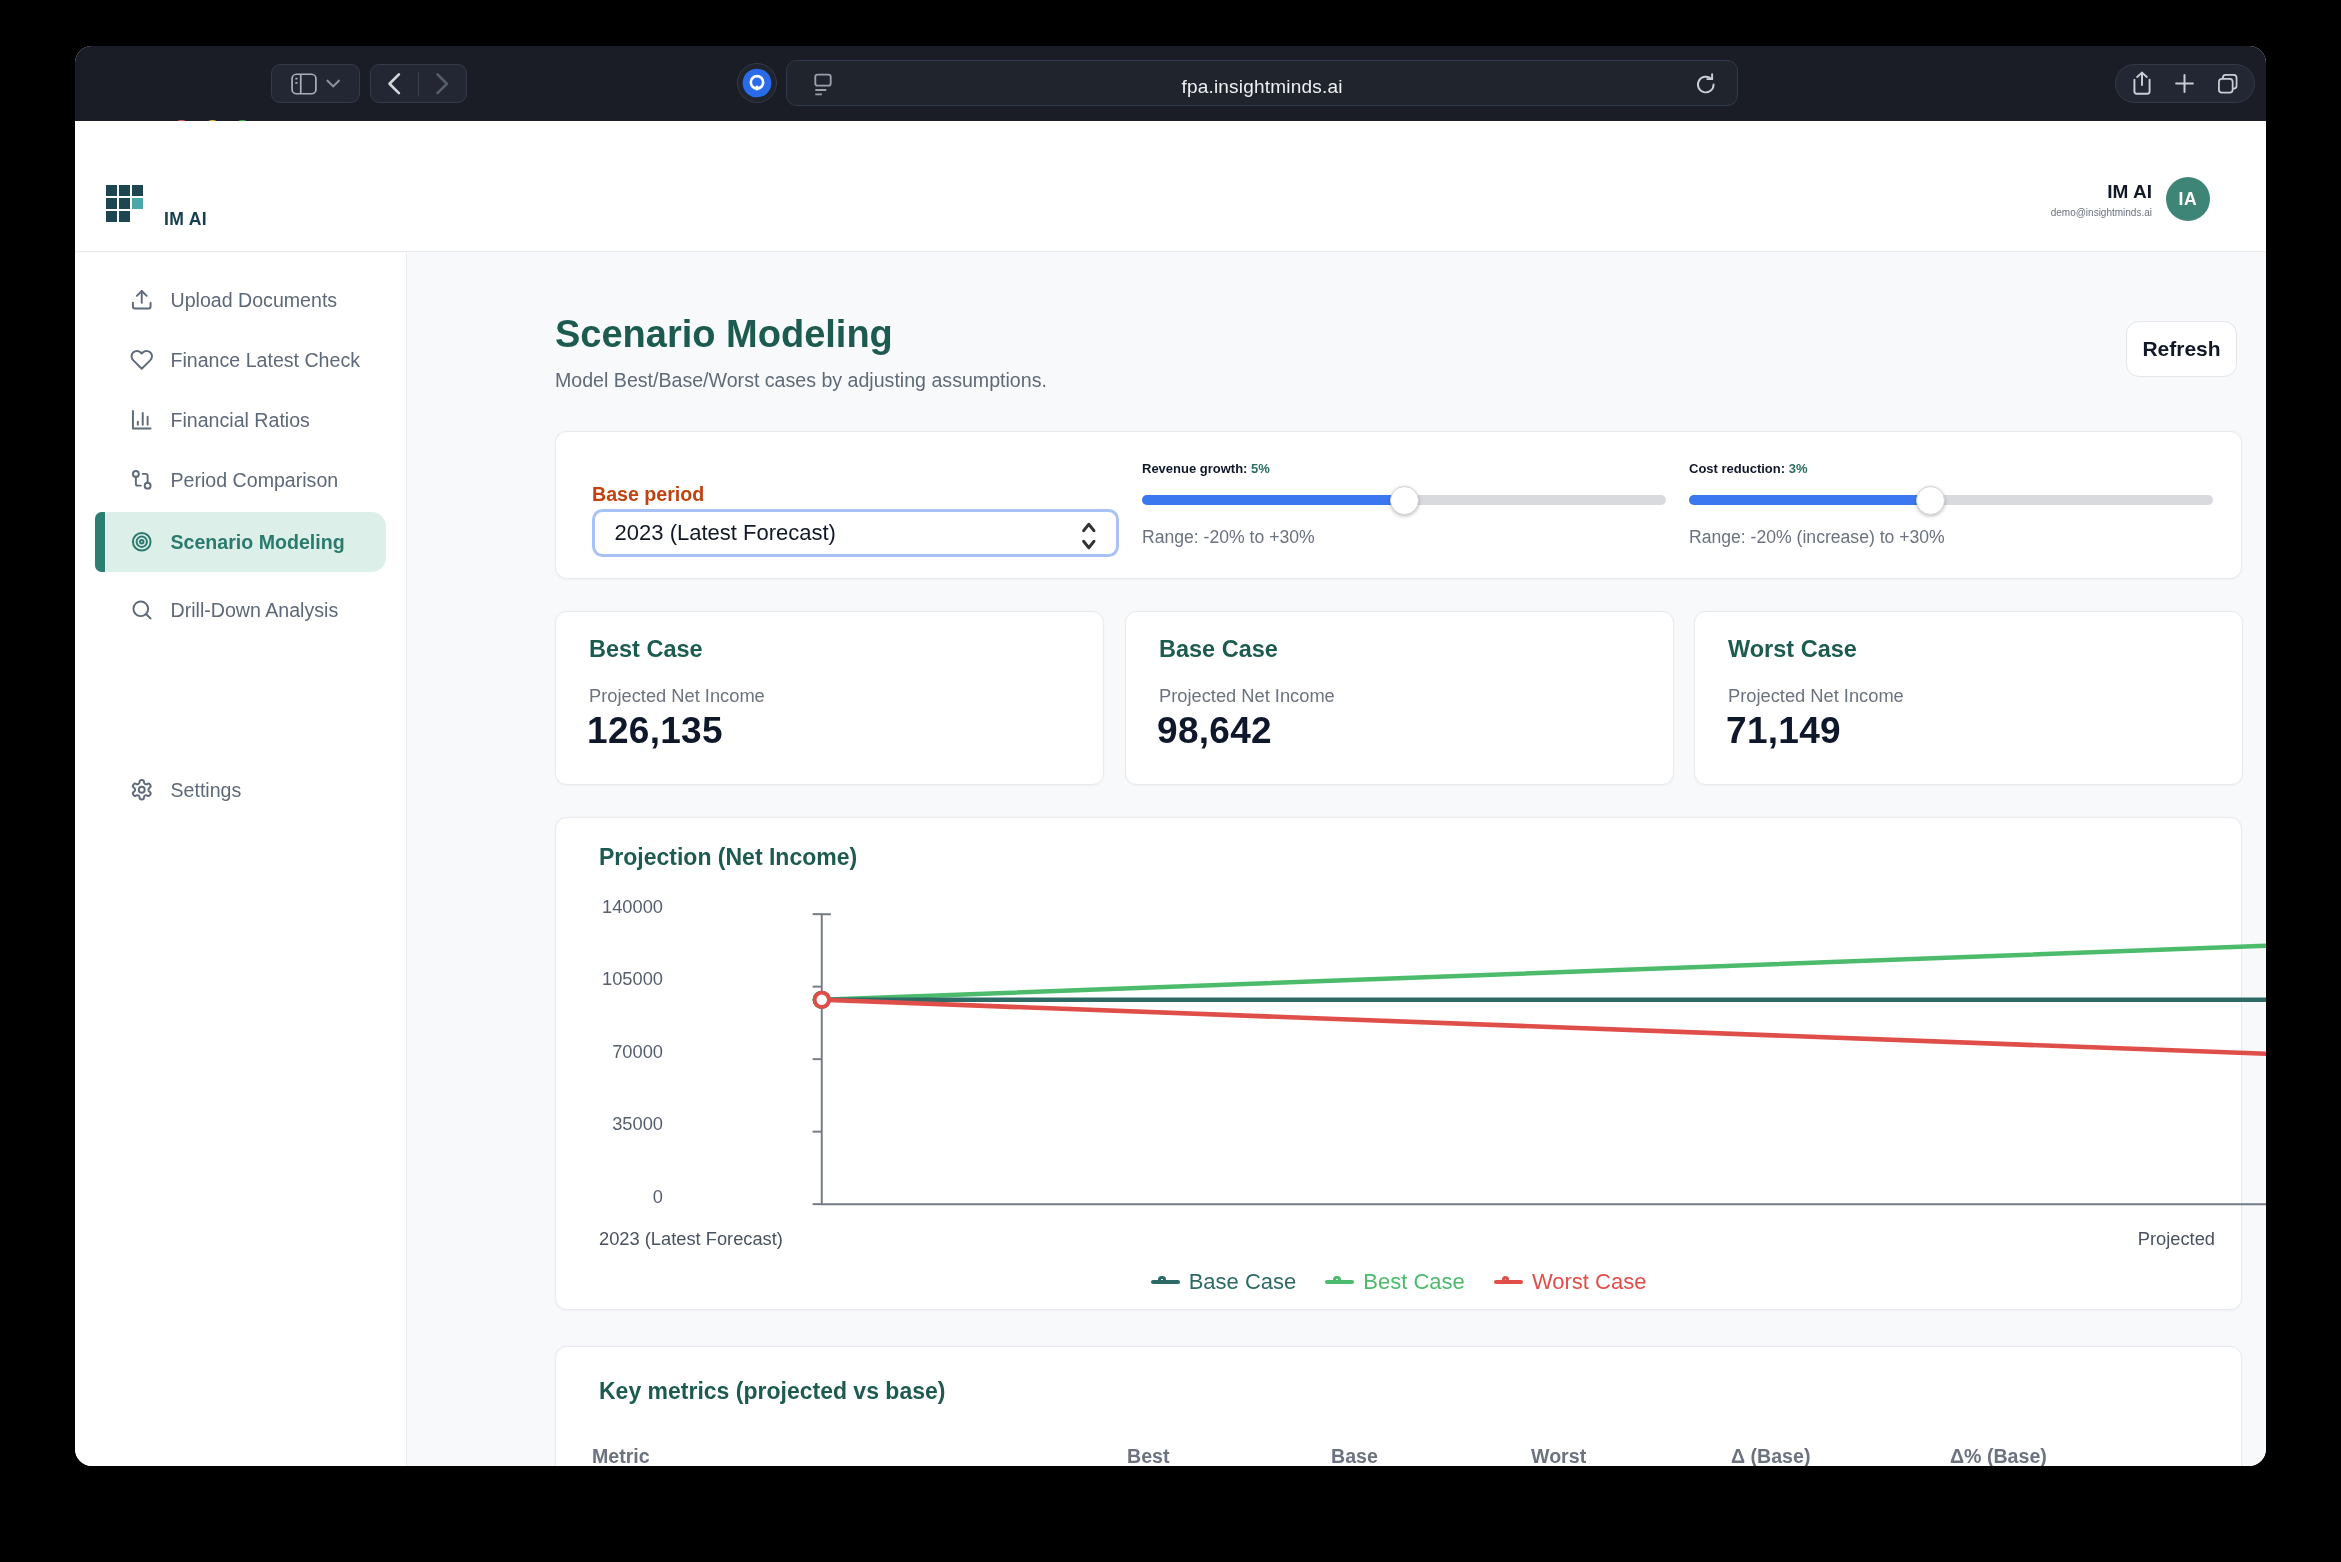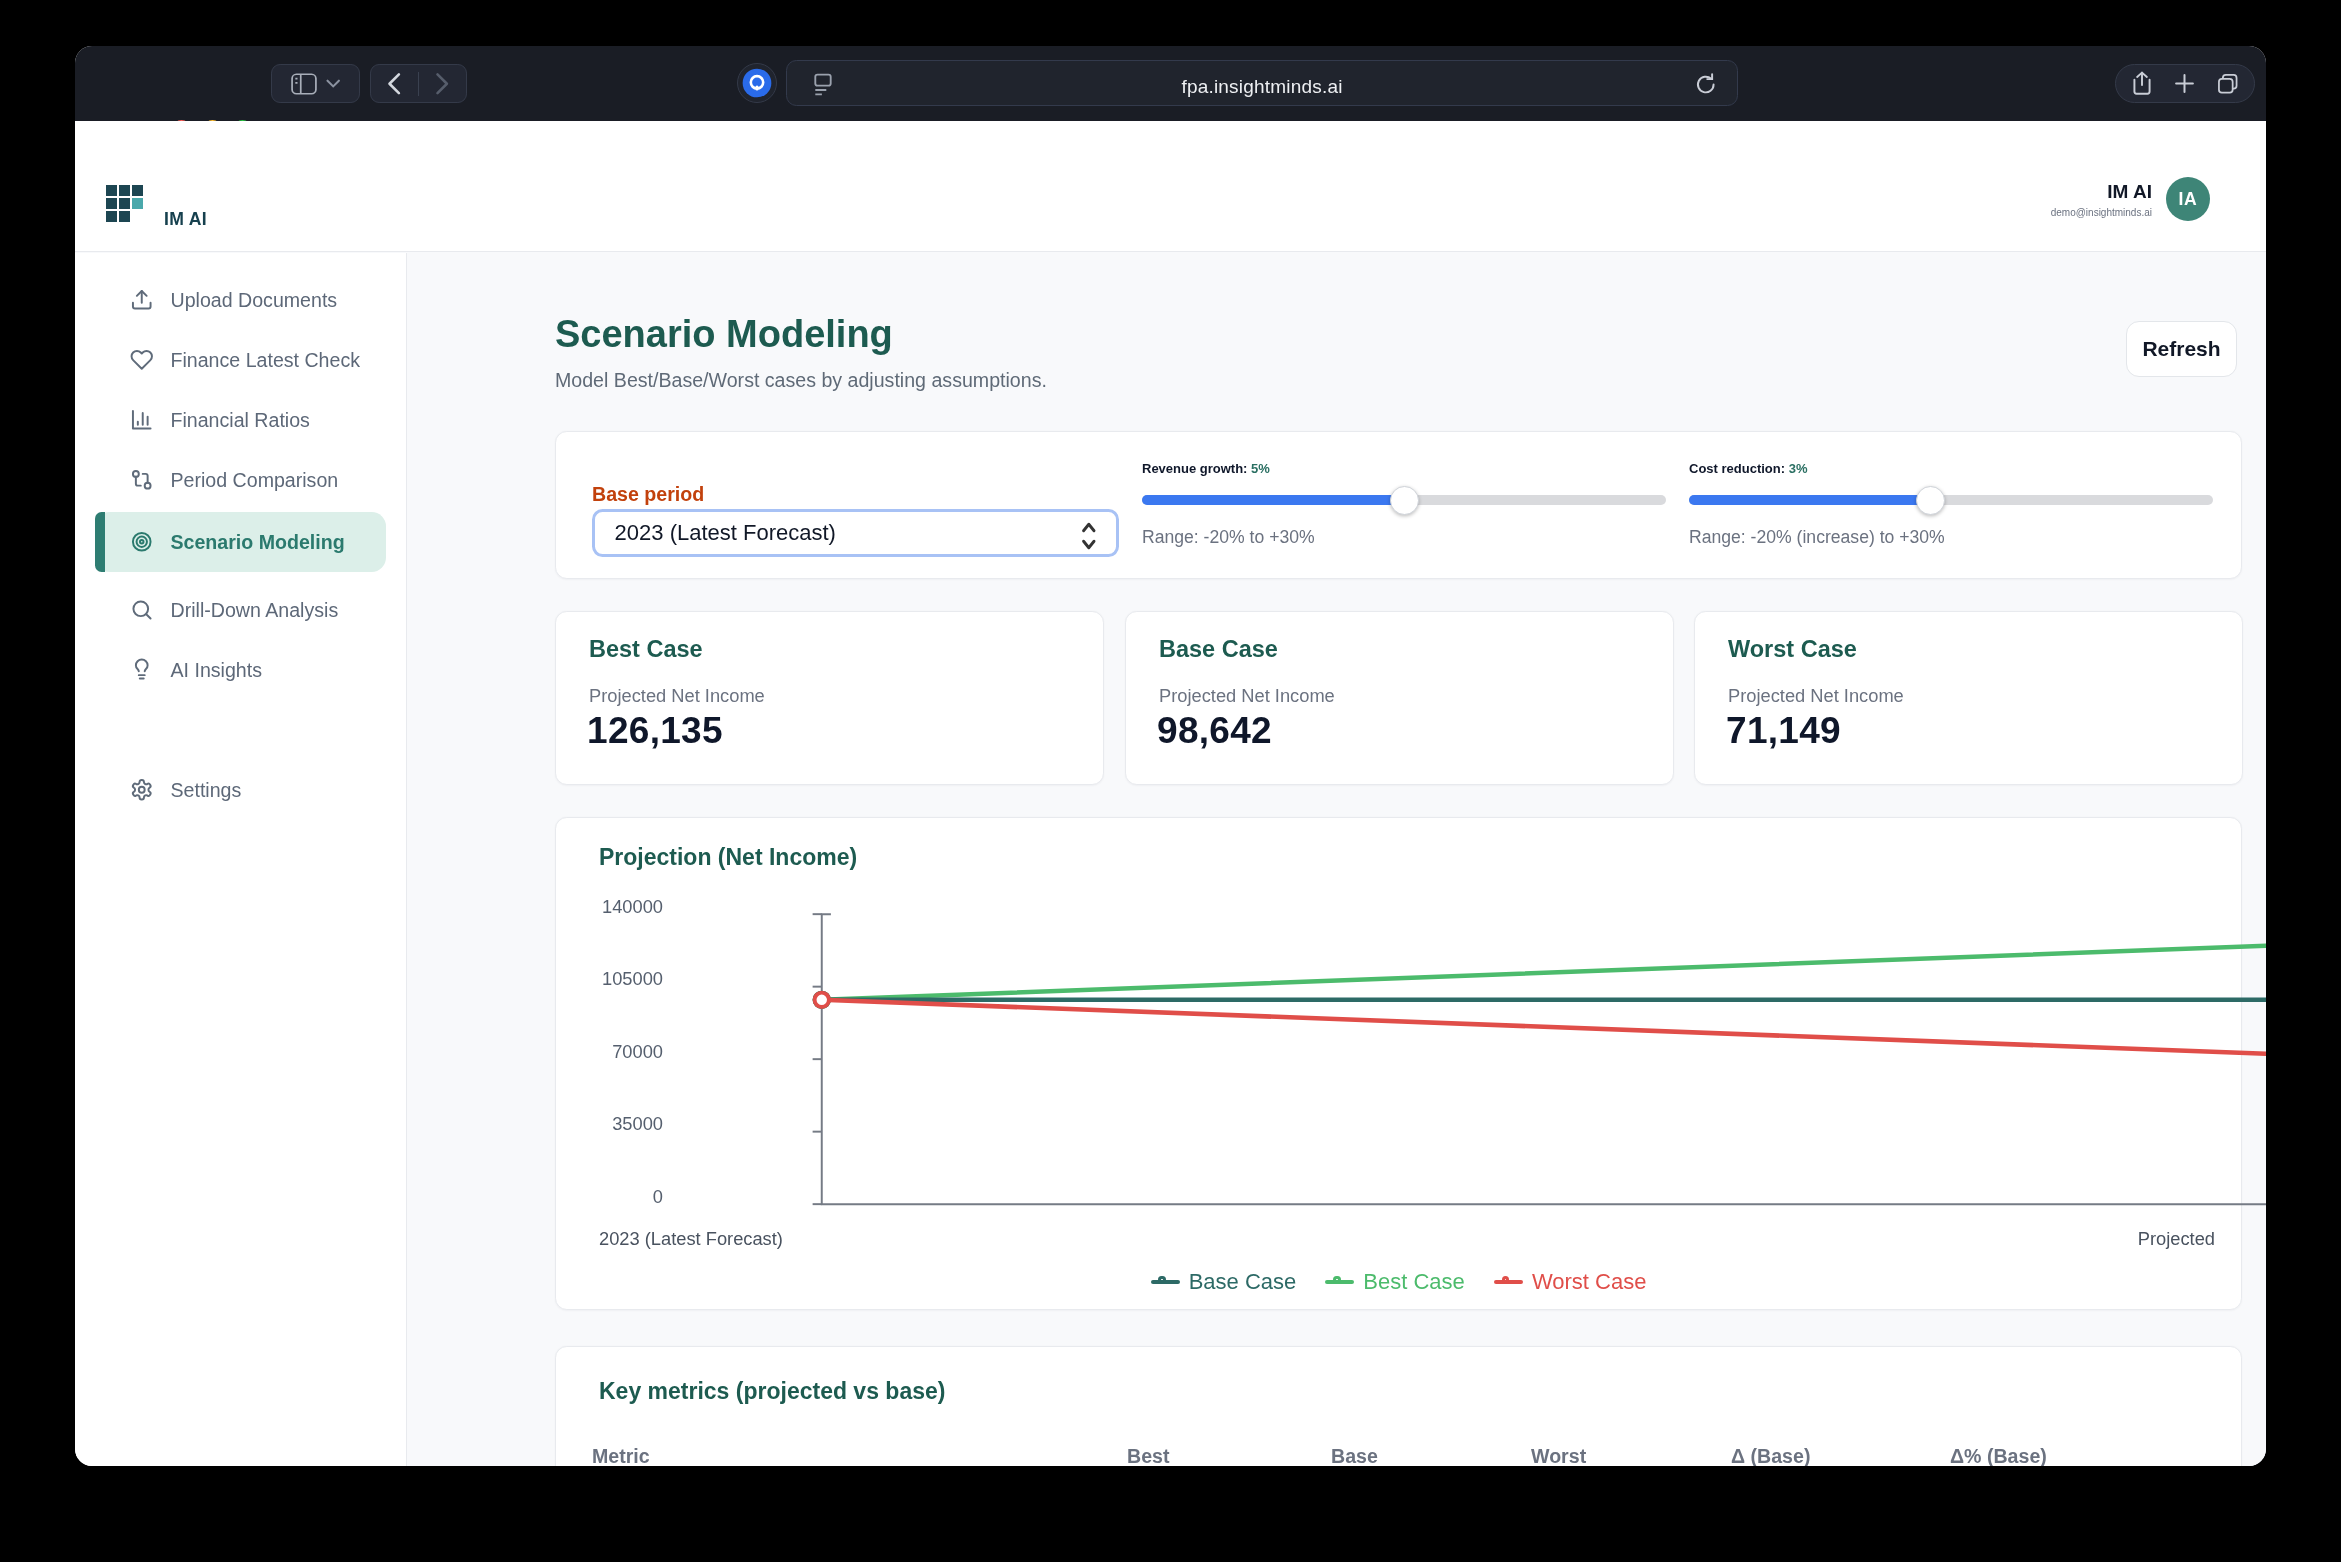--- a/index.html
+++ b/index.html
@@ -242,28 +242,20 @@
           <circle cx="12" cy="12" r="1.8"></circle>
       </svg>
       <span class="lbl">Scenario Modeling</span>
     </div>
     <div class="side-item" style="top:327px">
       <svg class="ic" viewBox="0 0 24 24" fill="none" stroke="#5f6b7a" stroke-width="2" stroke-linecap="round">
         <circle cx="11" cy="11" r="7.5"></circle>
           <line x1="21" y1="21" x2="16.6" y2="16.6"></line>
       </svg>
       <span class="lbl">Drill-Down Analysis</span>
-    </div>
-    <div class="side-item" style="top:387px">
-      <svg class="ic" viewBox="0 0 24 24" fill="none" stroke="#5f6b7a" stroke-width="2" stroke-linecap="round" stroke-linejoin="round">
-        <path d="M15 13.5c.2-1 .7-1.7 1.5-2.5 1-.9 1.5-2.2 1.5-3.5A6 6 0 0 0 6 7.5c0 1.3.5 2.6 1.5 3.5.8.8 1.3 1.5 1.5 2.5"></path>
-        <line x1="9" y1="17.5" x2="15" y2="17.5"></line>
-          <line x1="10" y1="21" x2="14" y2="21"></line>
-      </svg>
-      <span class="lbl">AI Insights</span>
     </div>
     <div class="side-item" style="top:507px">
       <svg class="ic" viewBox="0 0 24 24" fill="none" stroke="#5f6b7a" stroke-width="2" stroke-linecap="round" stroke-linejoin="round">
         <path d="M12.22 2h-.44a2 2 0 0 0-2 2v.18a2 2 0 0 1-1 1.73l-.43.25a2 2 0 0 1-2 0l-.15-.08a2 2 0 0 0-2.73.73l-.22.38a2 2 0 0 0 .73 2.73l.15.1a2 2 0 0 1 1 1.72v.51a2 2 0 0 1-1 1.74l-.15.09a2 2 0 0 0-.73 2.73l.22.38a2 2 0 0 0 2.73.73l.15-.08a2 2 0 0 1 2 0l.43.25a2 2 0 0 1 1 1.73V20a2 2 0 0 0 2 2h.44a2 2 0 0 0 2-2v-.18a2 2 0 0 1 1-1.73l.43-.25a2 2 0 0 1 2 0l.15.08a2 2 0 0 0 2.73-.73l.22-.39a2 2 0 0 0-.73-2.73l-.15-.08a2 2 0 0 1-1-1.74v-.5a2 2 0 0 1 1-1.74l.15-.09a2 2 0 0 0 .73-2.73l-.22-.38a2 2 0 0 0-2.73-.73l-.15.08a2 2 0 0 1-2 0l-.43-.25a2 2 0 0 1-1-1.73V4a2 2 0 0 0-2-2z"></path>
         <circle cx="12" cy="12" r="3"></circle>
       </svg>
       <span class="lbl">Settings</span>
     </div>
   </div>
 

